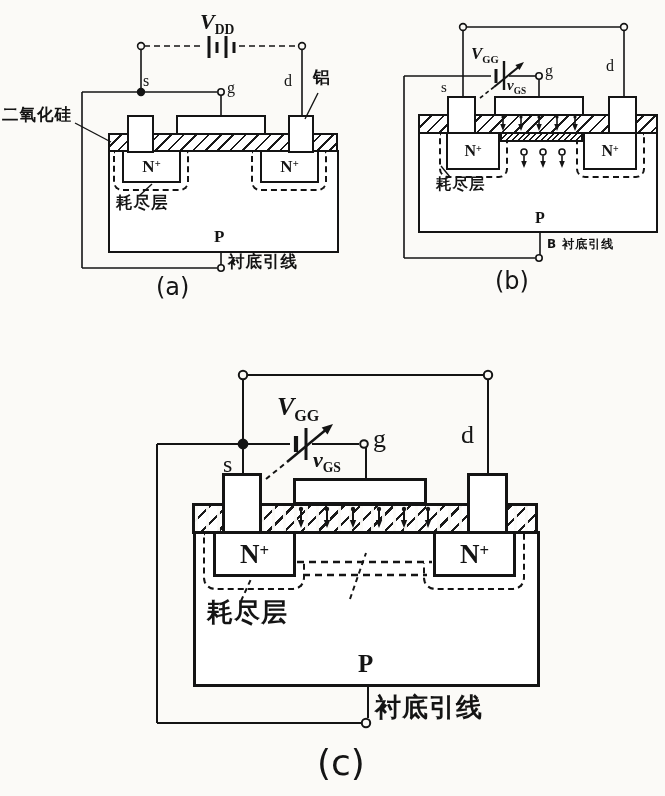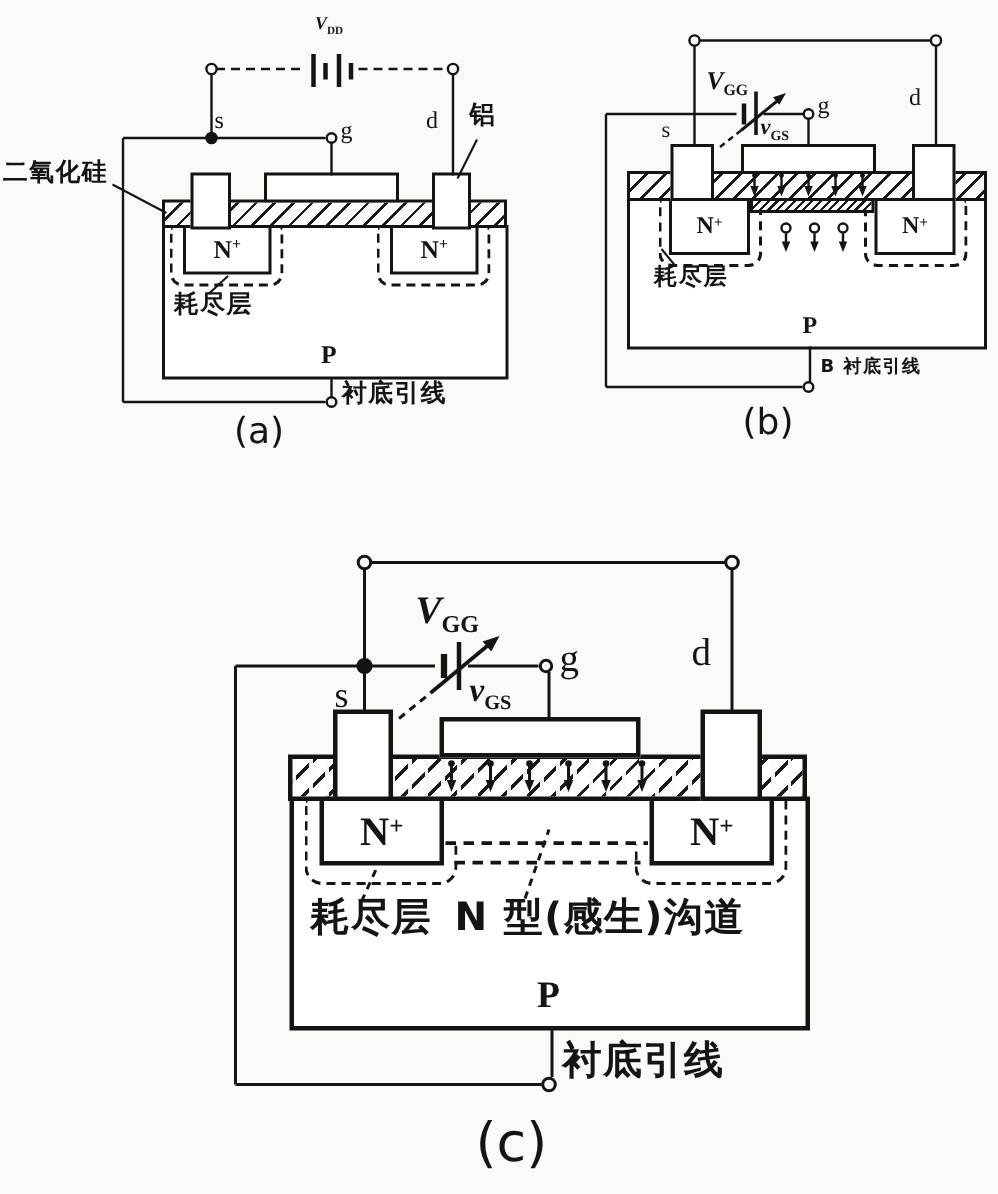--- a/index.html
+++ b/index.html
@@ -263,21 +263,21 @@
           </g>
         <g>
             <circle cx="428" cy="509" r="2.2" fill="#141414" stroke="none"></circle>
             <line x1="428" y1="509" x2="428" y2="521"></line>
             <polygon points="428,528 424.8,520 431.2,520" fill="#141414" stroke="none"></polygon>
           </g>
       </g>
     </g>
   </svg>
 
-  <div class="lbl vsrc" style="left:210px;top:9px;font-size:12px;"><i>V</i><sub>DD</sub></div>
+  <div class="lbl vsrc" style="left:200px;top:9px;font-size:22px;"><i>V</i><sub>DD</sub></div>
   <div class="lbl ser" style="left:143px;top:72px;font-size:16px;">s</div>
   <div class="lbl ser" style="left:227px;top:79px;font-size:16px;">g</div>
   <div class="lbl ser" style="left:284px;top:72px;font-size:16px;">d</div>
   <div class="lbl cjk" style="left:313px;top:68px;font-size:17px;">铝</div>
   <div class="lbl cjk" style="left:2px;top:106px;font-size:16.5px;">二氧化硅</div>
   <div class="lbl cjk" style="left:116px;top:194px;font-size:16.5px;">耗尽层</div>
   <div class="lbl ser" style="left:214px;top:227px;font-size:17px;font-weight:bold;">P</div>
   <div class="lbl cjk" style="left:228px;top:253px;font-size:16.5px;">衬底引线</div>
   <div class="lbl cap" style="left:156px;top:274px;font-size:24px;">(a)</div>
 
@@ -290,18 +290,17 @@
   <div class="lbl ser" style="left:535px;top:209px;font-size:16px;font-weight:bold;">P</div>
   <div class="lbl cjk" style="left:547px;top:238px;font-size:12px;">B 衬底引线</div>
   <div class="lbl cap" style="left:495px;top:268px;font-size:24px;">(b)</div>
 
   <div class="lbl vsrc" style="left:277px;top:392px;font-size:26px;"><i>V</i><sub>GG</sub></div>
   <div class="lbl vsrc" style="left:313px;top:447px;font-size:22px;"><i>v</i><sub>GS</sub></div>
   <div class="lbl ser" style="left:223px;top:451px;font-size:24px;">s</div>
   <div class="lbl ser" style="left:373px;top:424px;font-size:26px;">g</div>
   <div class="lbl ser" style="left:461px;top:420px;font-size:26px;">d</div>
   <div class="lbl cjk" style="left:207px;top:598px;font-size:26px;">耗尽层</div>
-  <div class="lbl cjk" style="left:303px;top:598px;font-size:26px;">N 型(感生)沟道</div>
   <div class="lbl ser" style="left:358px;top:650px;font-size:25px;font-weight:bold;">P</div>
   <div class="lbl cjk" style="left:375px;top:693px;font-size:26px;">衬底引线</div>
   <div class="lbl cap" style="left:317px;top:742px;font-size:36px;">(c)</div>
 
 </div>
 
 </body></html>

